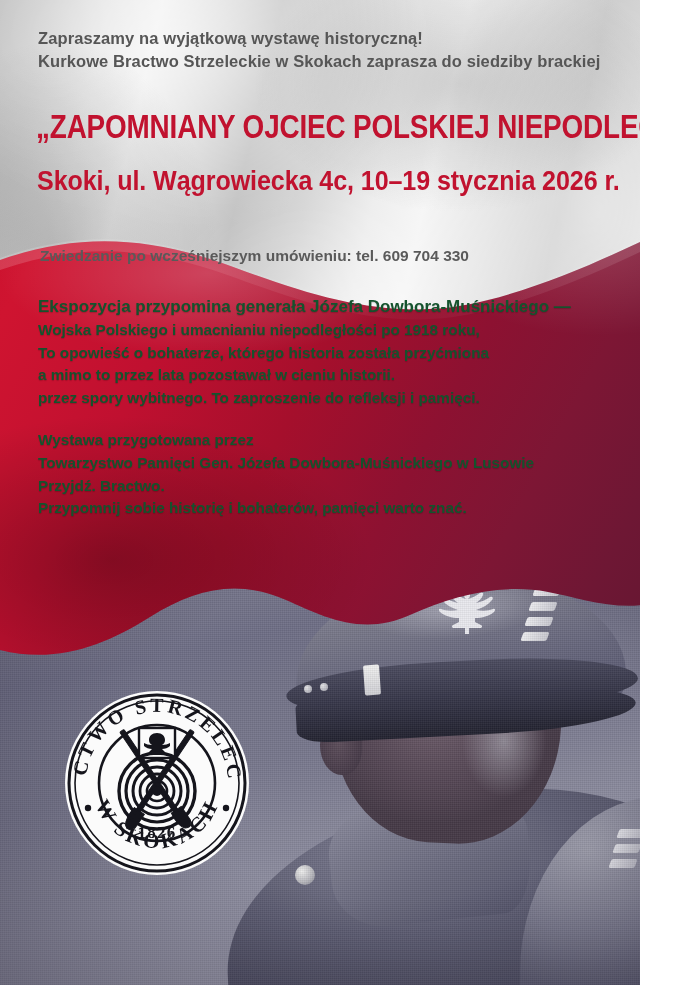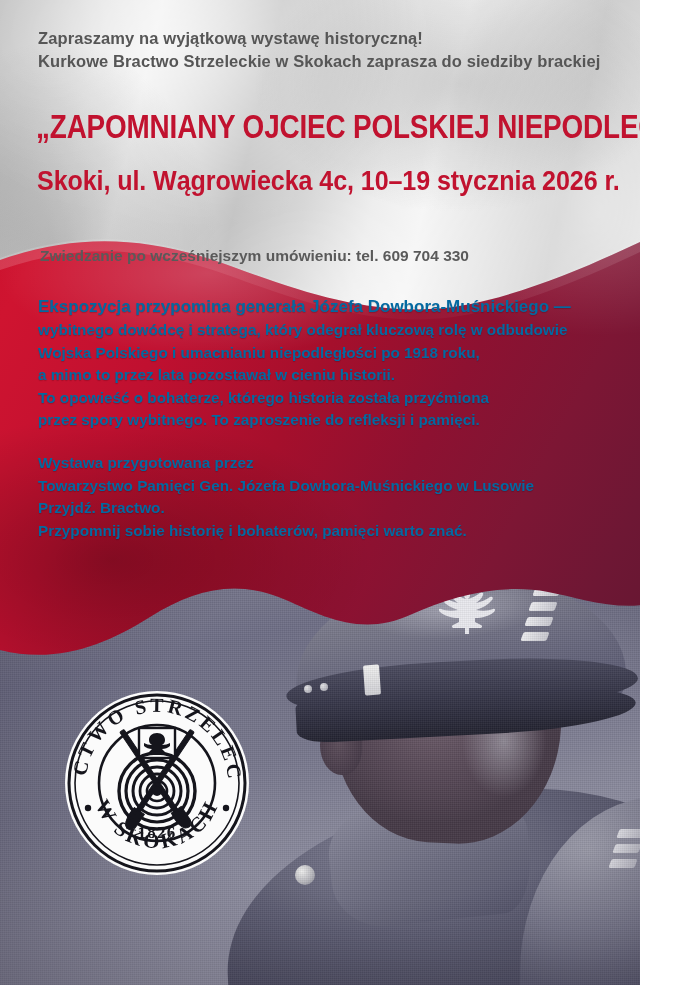--- a/index.html
+++ b/index.html
@@ -261,21 +261,21 @@
     position:absolute; left:40px; top:212px; width:630px;
     color:#5a5a5a;
     font-size:15.5px;
     font-weight:700;
     line-height:22px;
   }
   .contact div{ white-space:nowrap;margin-top:33px; }
 
   .body-block{
     position:absolute; left:38px; top:294px; width:640px;
-    color:#0369a1;
+    color:#14532d;
     font-size:15.3px;
     font-weight:700;
     line-height:22.6px;
     text-shadow:0 1px 1px rgba(0,0,0,.18);
   }
   .body-block .lead{
     font-size:17px;
     line-height:25px;
   }
   .body-block .spacer{ height:20px; }
@@ -358,24 +358,23 @@
   <div class="headline" data-interactable="false">„ZAPOMNIANY OJCIEC POLSKIEJ NIEPODLEGŁOŚCI”</div>
 
   <div class="subhead" data-interactable="false">Skoki, ul. Wągrowiecka 4c, 10–19 stycznia 2026 r.</div>
 
   <div class="contact" data-interactable="false">
     <div data-interactable="false">Zwiedzanie po wcześniejszym umówieniu: tel. 609 704 330</div>
   </div>
 
   <div class="body-block" data-interactable="false">
     <div class="lead" data-interactable="false">Ekspozycja przypomina generała Józefa Dowbora-Muśnickiego —</div>
-    <div data-interactable="false">wybitnego dowódcę i stratega, który odegrał kluczową rolę w odbudowie</div>
     <div data-interactable="false">Wojska Polskiego i umacnianiu niepodległości po 1918 roku,</div>
+    <div data-interactable="false">To opowieść o bohaterze, którego historia została przyćmiona</div>
     <div data-interactable="false">a mimo to przez lata pozostawał w cieniu historii.</div>
-    <div data-interactable="false">To opowieść o bohaterze, którego historia została przyćmiona</div>
     <div data-interactable="false">przez spory wybitnego. To zaproszenie do refleksji i pamięci.</div>
 
     <div class="spacer" data-interactable="false"></div>
 
     <div data-interactable="false">Wystawa przygotowana przez</div>
     <div data-interactable="false">Towarzystwo Pamięci Gen. Józefa Dowbora-Muśnickiego w Lusowie</div>
     <div data-interactable="false">Przyjdź. Bractwo.</div>
     <div data-interactable="false">Przypomnij sobie historię i bohaterów, pamięci warto znać.</div>
   </div>
 

